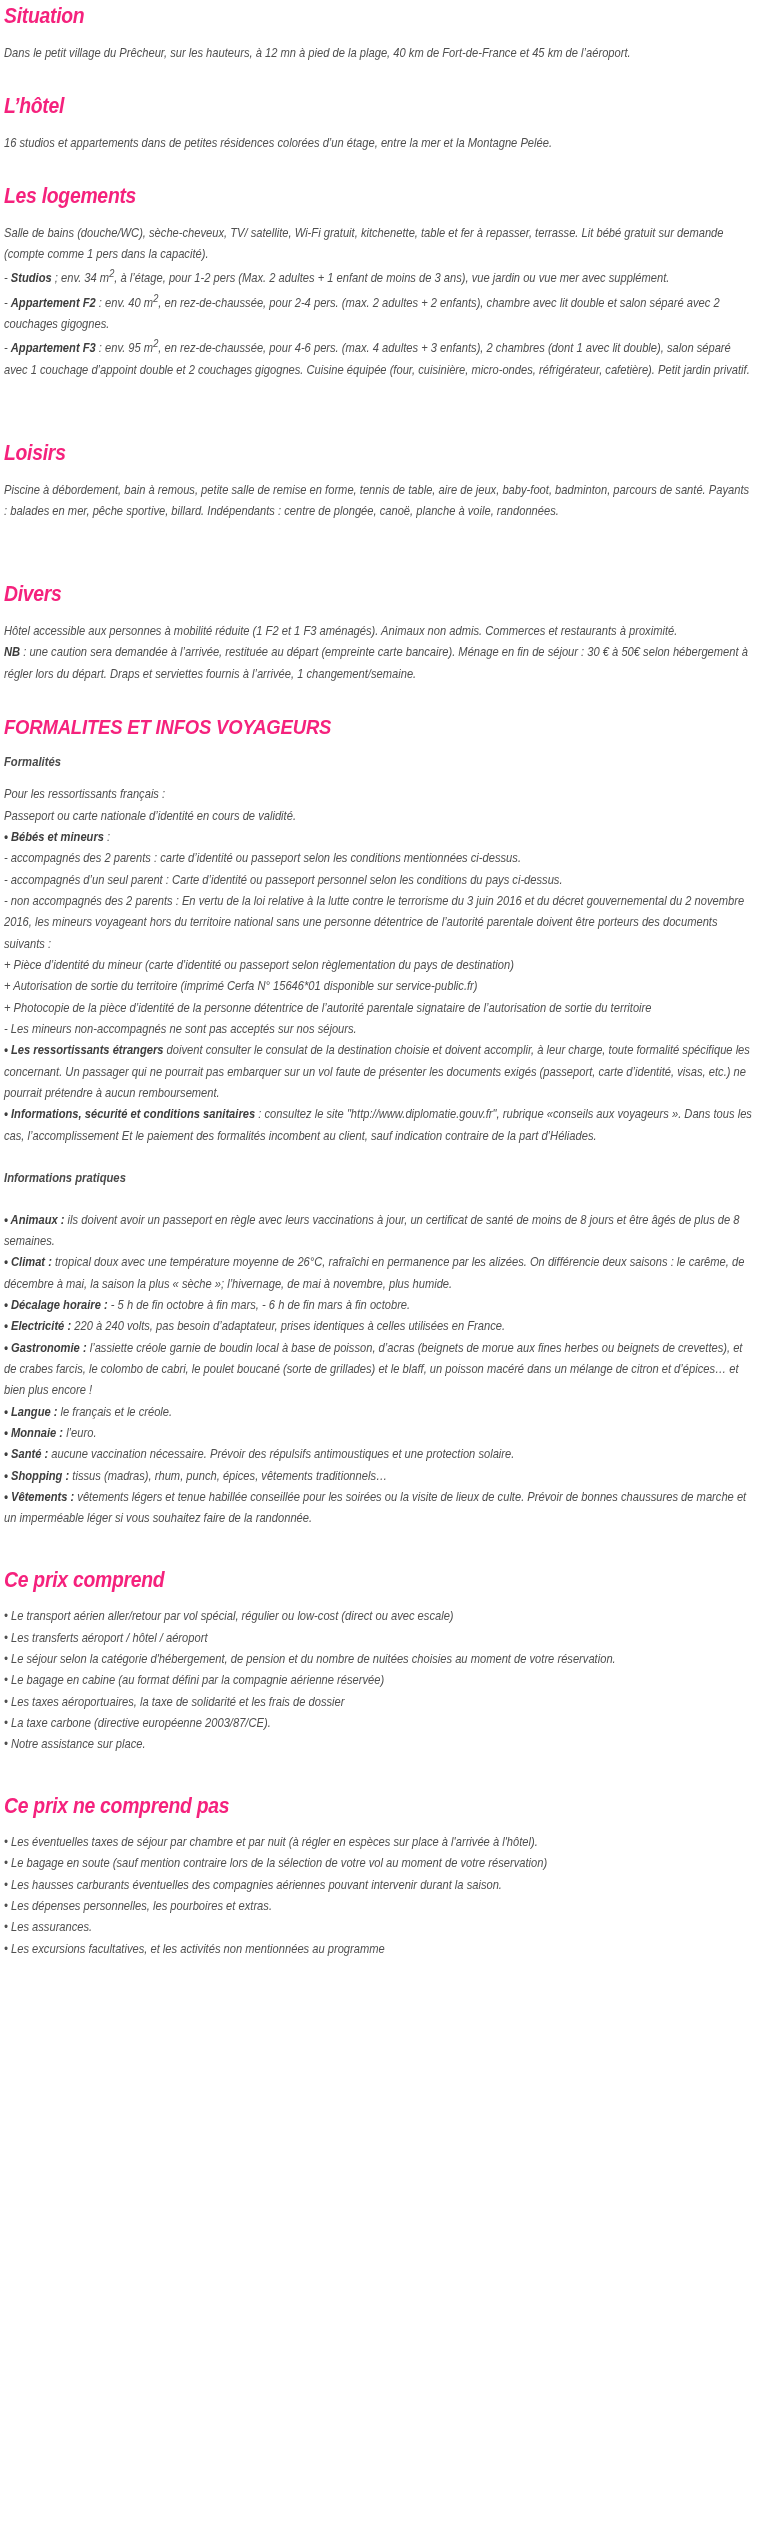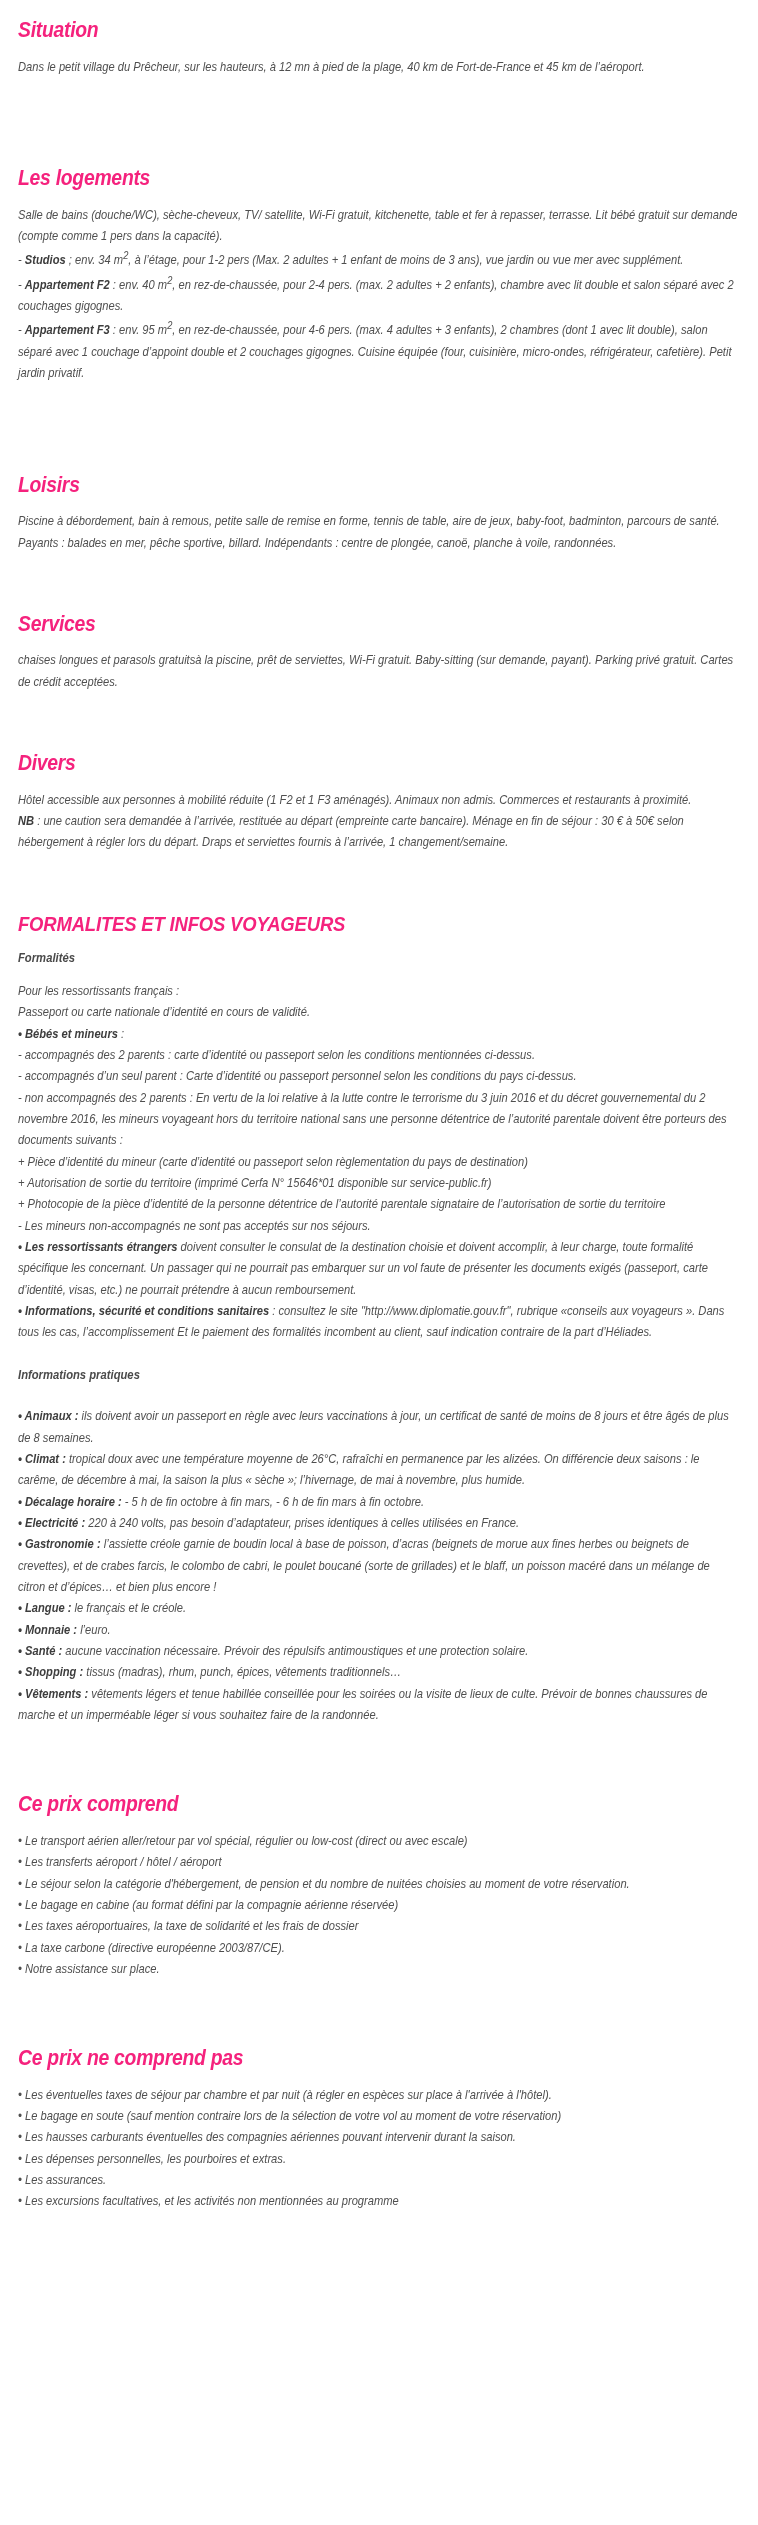--- a/index.html
+++ b/index.html
@@ -59,21 +59,21 @@
     transform-origin: left center;
     width: 111%;
     hyphens: none;
   }
   p.body-text b,
   p.body-text strong {
     font-weight: bold;
     color: #3d3d3d;
   }
   .block {
-    margin: 14px;
+    margin: 0;
   }
   .gap-sm { height: 13px; }
   .gap-md { height: 22px; }
   .gap-lg { height: 30px; }
   .gap-xl { height: 38px; }
   .after-title { height: 14px; }
   .lead-top { height: 4px; }
 </style>
 </head>
 <body>
@@ -82,20 +82,25 @@
 
   <div class="lead-top"></div>
   <div class="block">
     <h2 class="section-title">Situation</h2>
     <div class="after-title"></div>
     <p class="body-text">Dans le petit village du Prêcheur, sur les hauteurs, à 12 mn à pied de la plage,  40 km de Fort-de-France et 45 km de l’aéroport.</p>
   </div>
 
   <div class="gap-lg"></div>
 
+  <div class="block">
+    <h2 class="section-title">L’hôtel</h2>
+    <div class="after-title"></div>
+    <p class="body-text">16 studios et appartements dans de petites résidences colorées d’un étage, entre la mer et la Montagne Pelée.</p>
+  </div>
 
   <div class="gap-lg"></div>
 
   <div class="block">
     <h2 class="section-title">Les logements</h2>
     <div class="after-title"></div>
     <p class="body-text">Salle de bains (douche/WC), sèche-cheveux, TV/ satellite, Wi-Fi gratuit, kitchenette, table et fer à repasser, terrasse. Lit bébé gratuit sur demande (compte comme 1 pers dans la capacité).</p>
     <p class="body-text">- <b>Studios</b> ; env. 34 m<sup>2</sup>, à l’étage, pour 1-2 pers (Max. 2 adultes + 1 enfant de  moins de 3 ans), vue jardin ou vue mer avec supplément.</p>
     <p class="body-text">- <b>Appartement F2</b> : env. 40 m<sup>2</sup>, en rez-de-chaussée, pour 2-4 pers. (max. 2 adultes + 2 enfants), chambre avec lit double et salon séparé avec 2 couchages gigognes.</p>
     <p class="body-text">- <b>Appartement F3</b> : env. 95 m<sup>2</sup>, en rez-de-chaussée, pour 4-6 pers. (max. 4 adultes + 3 enfants), 2 chambres (dont 1 avec lit double), salon séparé avec 1 couchage d’appoint double et 2 couchages gigognes. Cuisine équipée (four, cuisinière, micro-ondes, réfrigérateur, cafetière). Petit jardin privatif.</p>
@@ -107,25 +112,20 @@
   <div class="gap-lg"></div>
 
   <div class="block">
     <h2 class="section-title">Loisirs</h2>
     <div class="after-title"></div>
     <p class="body-text">Piscine à débordement, bain à remous, petite salle de remise en forme, tennis de table, aire de jeux, baby-foot, badminton, parcours de santé. Payants : balades en mer, pêche sportive, billard. Indépendants : centre de plongée, canoë, planche à voile, randonnées.</p>
   </div>
 
   <div class="gap-lg"></div>
 
-  <div class="block">
-    <h2 class="section-title">Services</h2>
-    <div class="after-title"></div>
-    <p class="body-text">chaises longues et parasols gratuitsà la piscine, prêt de serviettes, Wi-Fi gratuit. Baby-sitting (sur demande, payant). Parking privé gratuit. Cartes de crédit acceptées.</p>
-  </div>
 
   <div class="gap-lg"></div>
 
   <div class="block">
     <h2 class="section-title">Divers</h2>
     <div class="after-title"></div>
     <p class="body-text">Hôtel accessible aux personnes à mobilité réduite (1 F2 et 1 F3 aménagés). Animaux non admis. Commerces et restaurants à proximité.</p>
     <p class="body-text"><b>NB</b> : une caution sera demandée à l’arrivée, restituée au départ (empreinte carte bancaire). Ménage en fin de séjour : 30 € à 50€ selon hébergement à régler lors du départ. Draps et serviettes fournis à l’arrivée, 1 changement/semaine.</p>
   </div>
 

